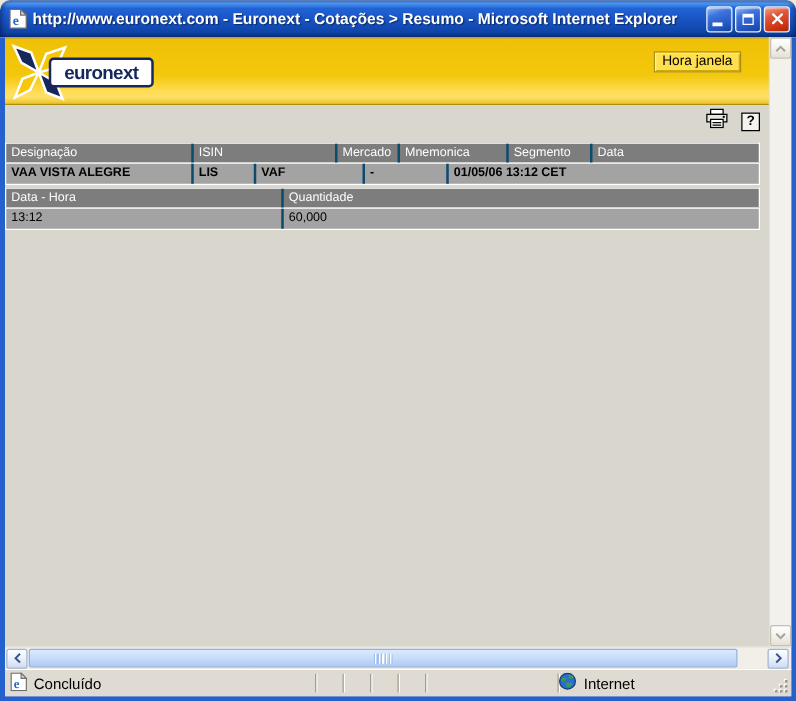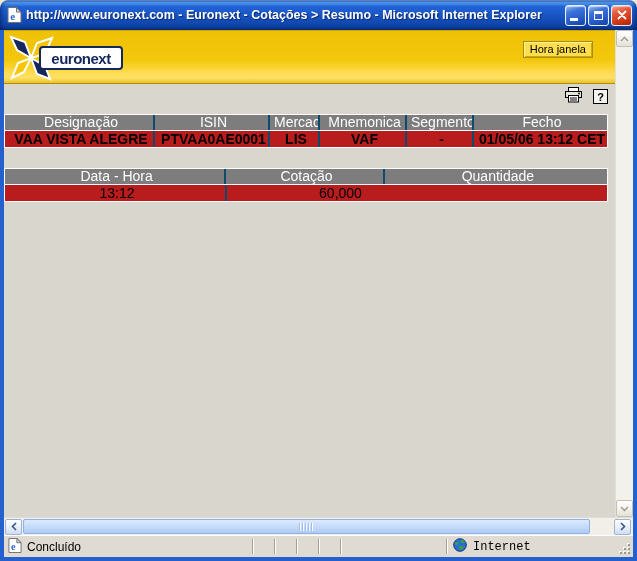--- a/index.html
+++ b/index.html
@@ -66,31 +66,31 @@
   .content { height:433px; background:#D9D6CE; position:relative; }
   .top-icons { position:absolute; top:2px; right:7px; display:flex; align-items:center; gap:10px; }
   .help-box {
     width:15px; height:15px; border:1px solid #000; background:#F4F3EE;
     font-size:11px; font-weight:bold; color:#000;
     display:flex; align-items:center; justify-content:center;
   }
 
   .data-table { width:604px; background:transparent; }
   .data-table .thead { display:flex; background:#7D7D7D; border:1px solid #fff; border-bottom:none; }
-  .data-table .trow  { display:flex; background:#b91c1c; border:1px solid #fff; border-top:1px solid #fff; }
-  .cell { height:15px; line-height:15px; font-size:14px; padding-left:4px; overflow:hidden; white-space:nowrap;text-align:center; }
+  .data-table .trow  { display:flex; background:#a3a3a3; border:1px solid #fff; border-top:1px solid #fff; }
+  .cell { height:15px; line-height:15px; font-size:10px; padding-left:4px; overflow:hidden; white-space:nowrap; }
   .trow .cell { height:16px; line-height:16px; }
   .thead .cell { color:#FDFDFD; }
   .cell + .cell { border-left:2px solid #0c4a6e; }
   .trow .cell { color:#000; }
   .bold { font-weight:bold; }
   .muted { color:#8F8F8F; }
 
   .qt { margin:30px 0 0 0; }
-  .tt { margin:20px 0 0 0; }
+  .tt { margin:2px 0 0 0; }
   .qt .c0{width:148px}.qt .c1{width:115px}.qt .c2{width:50px}.qt .c3{width:87px}.qt .c4{width:67px}.qt .c5{width:134px}
   .tt .c0{width:220px}.tt .c1{width:159px}.tt .c2{width:225px}
 
   
   .vscroll { width:18px; background:#F3F1EB; display:flex; flex-direction:column; justify-content:space-between; border-left:1px solid #E2DFD7; }
   .sb-btn {
     width:17px; height:17px; margin:0 auto; border-radius:2px;
     background:linear-gradient(180deg,#FFFFFF 0%,#F4F2EC 50%,#E4E1D7 100%);
     border:1px solid #C3C0B5; display:flex; align-items:center; justify-content:center;
   }
@@ -111,21 +111,21 @@
 
   
   .statusbar {
     height:22px; background:#DFDBD2; border-top:1px solid #FFFFFF;
     display:flex; align-items:stretch; font-size:12px; color:#000;
   }
   .panel { display:flex; align-items:center; }
   .panel-status { flex:0 0 248px; padding-left:4px; gap:5px; overflow:hidden; }
   .panel-small { flex:0 0 21px; }
   .panel-wide { flex:0 0 105px; }
-  .panel-zone { flex:0 0 178px; padding-left:6px; gap:6px;font-family:Liberation Mono, monospace; }
+  .panel-zone { flex:0 0 178px; padding-left:0; gap:6px; }
   .sep { width:1px; background:#A39F94; box-shadow:1px 0 0 #FFFFFF; margin:3px 0; }
   .grip { flex:1 1 auto; position:relative; }
   .grip i {
     position:absolute; width:2px; height:2px; background:#9B988D; box-shadow:-1px -1px 0 #fff;
   }
   .grip i:nth-child(1){ right:3px;  bottom:3px; }
   .grip i:nth-child(2){ right:7px;  bottom:3px; }
   .grip i:nth-child(3){ right:11px; bottom:3px; }
   .grip i:nth-child(4){ right:3px;  bottom:7px; }
   .grip i:nth-child(5){ right:7px;  bottom:7px; }
@@ -194,36 +194,34 @@
             <span class="help-box">?</span>
           </div>
 
           <div class="data-table qt">
             <div class="thead">
               <div class="cell c0">Designação</div>
               <div class="cell c1">ISIN</div>
               <div class="cell c2">Mercado</div>
               <div class="cell c3">Mnemonica</div>
               <div class="cell c4">Segmento</div>
-              <div class="cell c5">Fecho</div>
+              <div class="cell c5">Data</div>
             </div>
             <div class="trow">
               <div class="cell c0 bold">VAA VISTA ALEGRE</div>
-              <div class="cell c1 bold">PTVAA0AE0001</div>
               <div class="cell c2 bold">LIS</div>
               <div class="cell c3 bold">VAF</div>
               <div class="cell c4 bold">-</div>
               <div class="cell c5 bold">01/05/06 13:12 CET</div>
             </div>
           </div>
 
           <div class="data-table tt">
             <div class="thead">
               <div class="cell c0">Data - Hora</div>
-              <div class="cell c1">Cotação</div>
               <div class="cell c2">Quantidade</div>
             </div>
             <div class="trow">
               <div class="cell c0 muted">13:12</div>
               <div class="cell c2">60,000</div>
             </div>
           </div>
         </div>
       </div>
 

